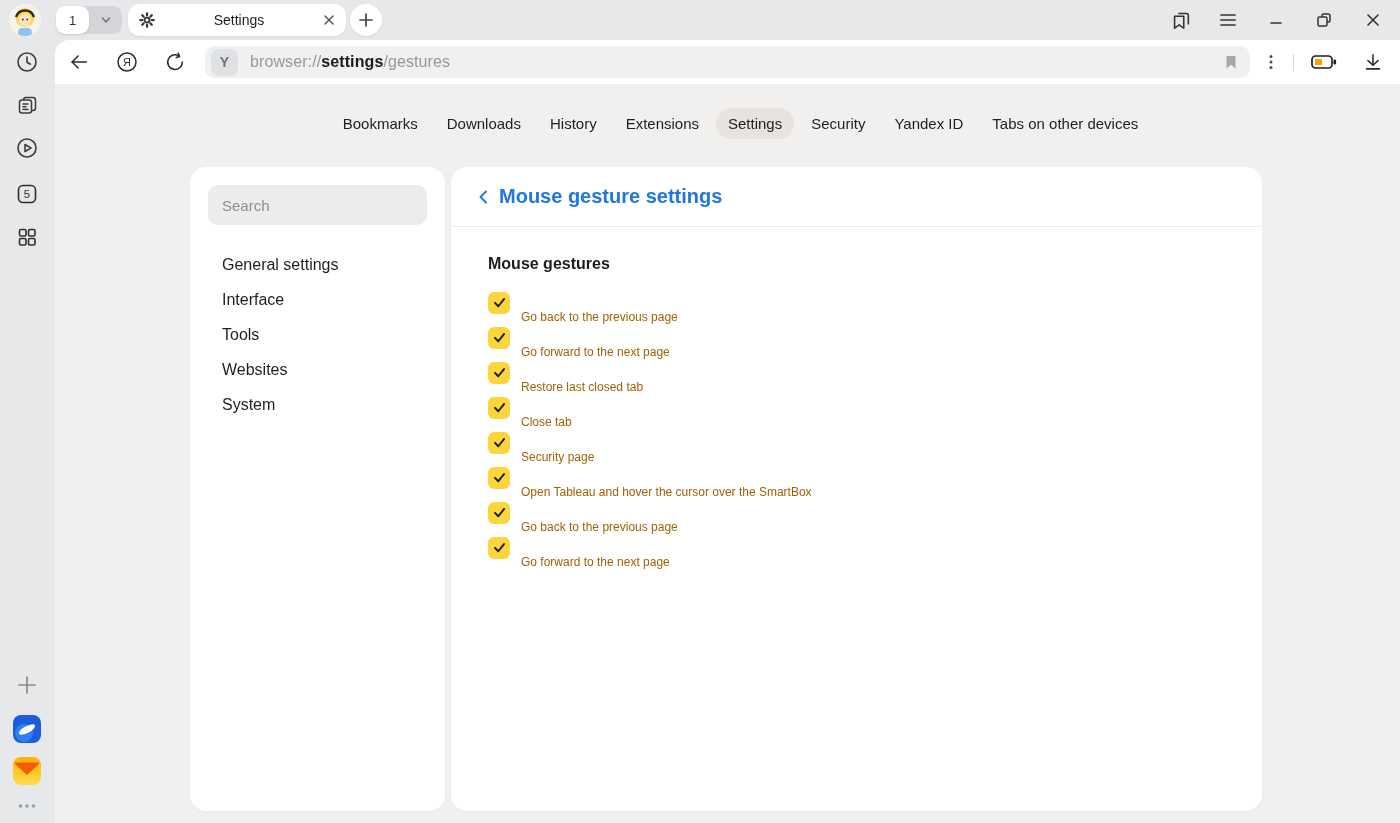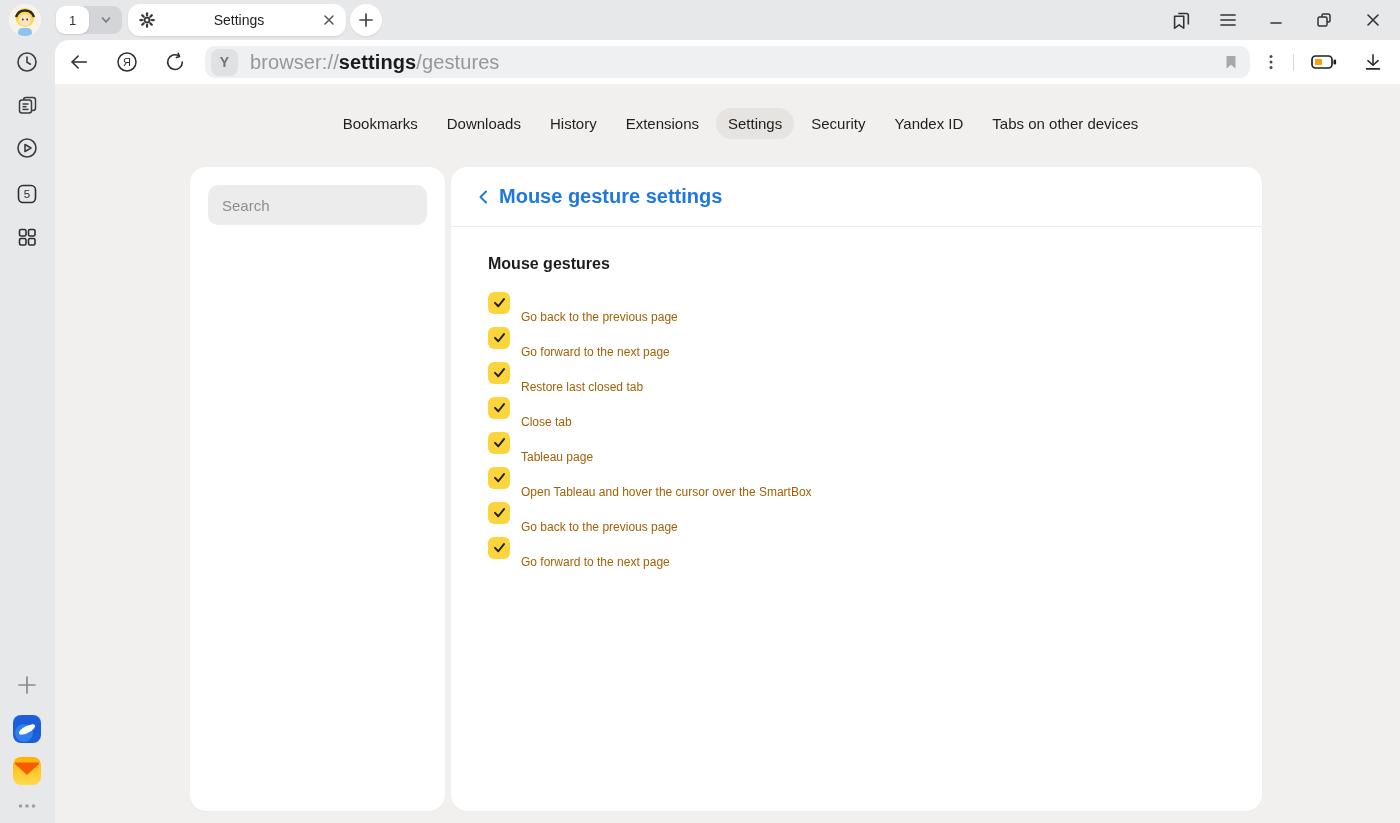--- a/index.html
+++ b/index.html
@@ -21,21 +21,21 @@
   .tab { position:absolute; left:128px; top:4px; width:218px; height:32px; background:#fff; border-radius:12px; box-shadow:0 1px 2px rgba(0,0,0,.08); display:flex; align-items:center; padding:0 10px; }
   .tab-title { flex:1; text-align:center; font-size:14px; color:#1e1e1e; }
   .newtab-btn { position:absolute; left:350px; top:4px; width:32px; height:32px; border-radius:50%; background:#fff; display:flex; align-items:center; justify-content:center; box-shadow:0 1px 2px rgba(0,0,0,.08); }
   .tb-ico { position:absolute; top:4px; width:32px; height:32px; display:flex; align-items:center; justify-content:center; border-radius:6px; }
 
   
   .toolbar { position:absolute; left:55px; top:40px; width:1345px; height:44px; background:#ffffff; border-top-left-radius:14px; }
   .nav-ico { position:absolute; top:6px; width:32px; height:32px; display:flex; align-items:center; justify-content:center; border-radius:8px; }
   .addr-field { position:absolute; left:150px; top:6px; width:1045px; height:32px; background:#eef0f1; border-radius:10px; display:flex; align-items:center; padding:0 10px 0 4px; }
   .site-badge { width:27px; height:27px; border-radius:8px; background:#dfe1e3; display:flex; align-items:center; justify-content:center; font-size:14px; font-weight:bold; color:#6f7377; margin-left:2px; }
-  .url-text { margin-left:12px; font-size:20px; letter-spacing:.1px; white-space:nowrap; flex:1; }
+  .url-text { margin-left:12px; font-size:16px; letter-spacing:.1px; white-space:nowrap; flex:1; }
   .url-dim { color:#979797; }
   .url-host { color:#1b1b1b; font-weight:600; }
   .tool-divider { position:absolute; left:1238px; top:14px; width:1px; height:17px; background:#d9d9d9; }
 
   
   .side-ico { position:absolute; left:11px; width:32px; height:32px; display:flex; align-items:center; justify-content:center; }
 
   
   .content { position:absolute; left:55px; top:84px; width:1345px; height:739px; background:#f1f0ee; }
   .navtabs { position:absolute; left:13px; top:24px; width:100%; display:flex; justify-content:center; align-items:center; gap:5px; }
@@ -273,20 +273,27 @@
     <span class="navtab">History</span>
     <span class="navtab">Extensions</span>
     <span class="navtab active">Settings</span>
     <span class="navtab">Security</span>
     <span class="navtab">Yandex ID</span>
     <span class="navtab">Tabs on other devices</span>
   </div>
 
   <div class="card panel-card">
     <input class="search-input" type="text" placeholder="Search" style="">
+    <div class="panel-list">
+      <div class="panel-item">General settings</div>
+      <div class="panel-item">Interface</div>
+      <div class="panel-item">Tools</div>
+      <div class="panel-item">Websites</div>
+      <div class="panel-item">System</div>
+    </div>
   </div>
 
   <div class="card main-card">
     <div class="main-header">
       <span class="back-chev">
         <svg width="16" height="16" viewBox="0 0 16 16">
             <polyline points="10,2.5 4.5,8 10,13.5" fill="none" stroke="#1f78e0" stroke-width="2" stroke-linecap="round" stroke-linejoin="round"></polyline>
           </svg>
       </span>
       <span class="page-title">Mouse gesture settings</span>
@@ -326,21 +333,21 @@
             </svg>
           </span>
         <span class="chk-label">Close tab</span>
       </div>
       <div class="chk-row">
         <span class="checkbox">
             <svg width="15" height="15" viewBox="0 0 20 20">
               <polyline points="4,10.5 8.4,15 16,5.5" fill="none" stroke="#1d1d1d" stroke-width="2.6" stroke-linecap="round" stroke-linejoin="round"></polyline>
             </svg>
           </span>
-        <span class="chk-label">Tableau page</span>
+        <span class="chk-label">Security page</span>
       </div>
       <div class="chk-row">
         <span class="checkbox">
             <svg width="15" height="15" viewBox="0 0 20 20">
               <polyline points="4,10.5 8.4,15 16,5.5" fill="none" stroke="#1d1d1d" stroke-width="2.6" stroke-linecap="round" stroke-linejoin="round"></polyline>
             </svg>
           </span>
         <span class="chk-label">Open Tableau and hover the cursor over the SmartBox</span>
       </div>
 

